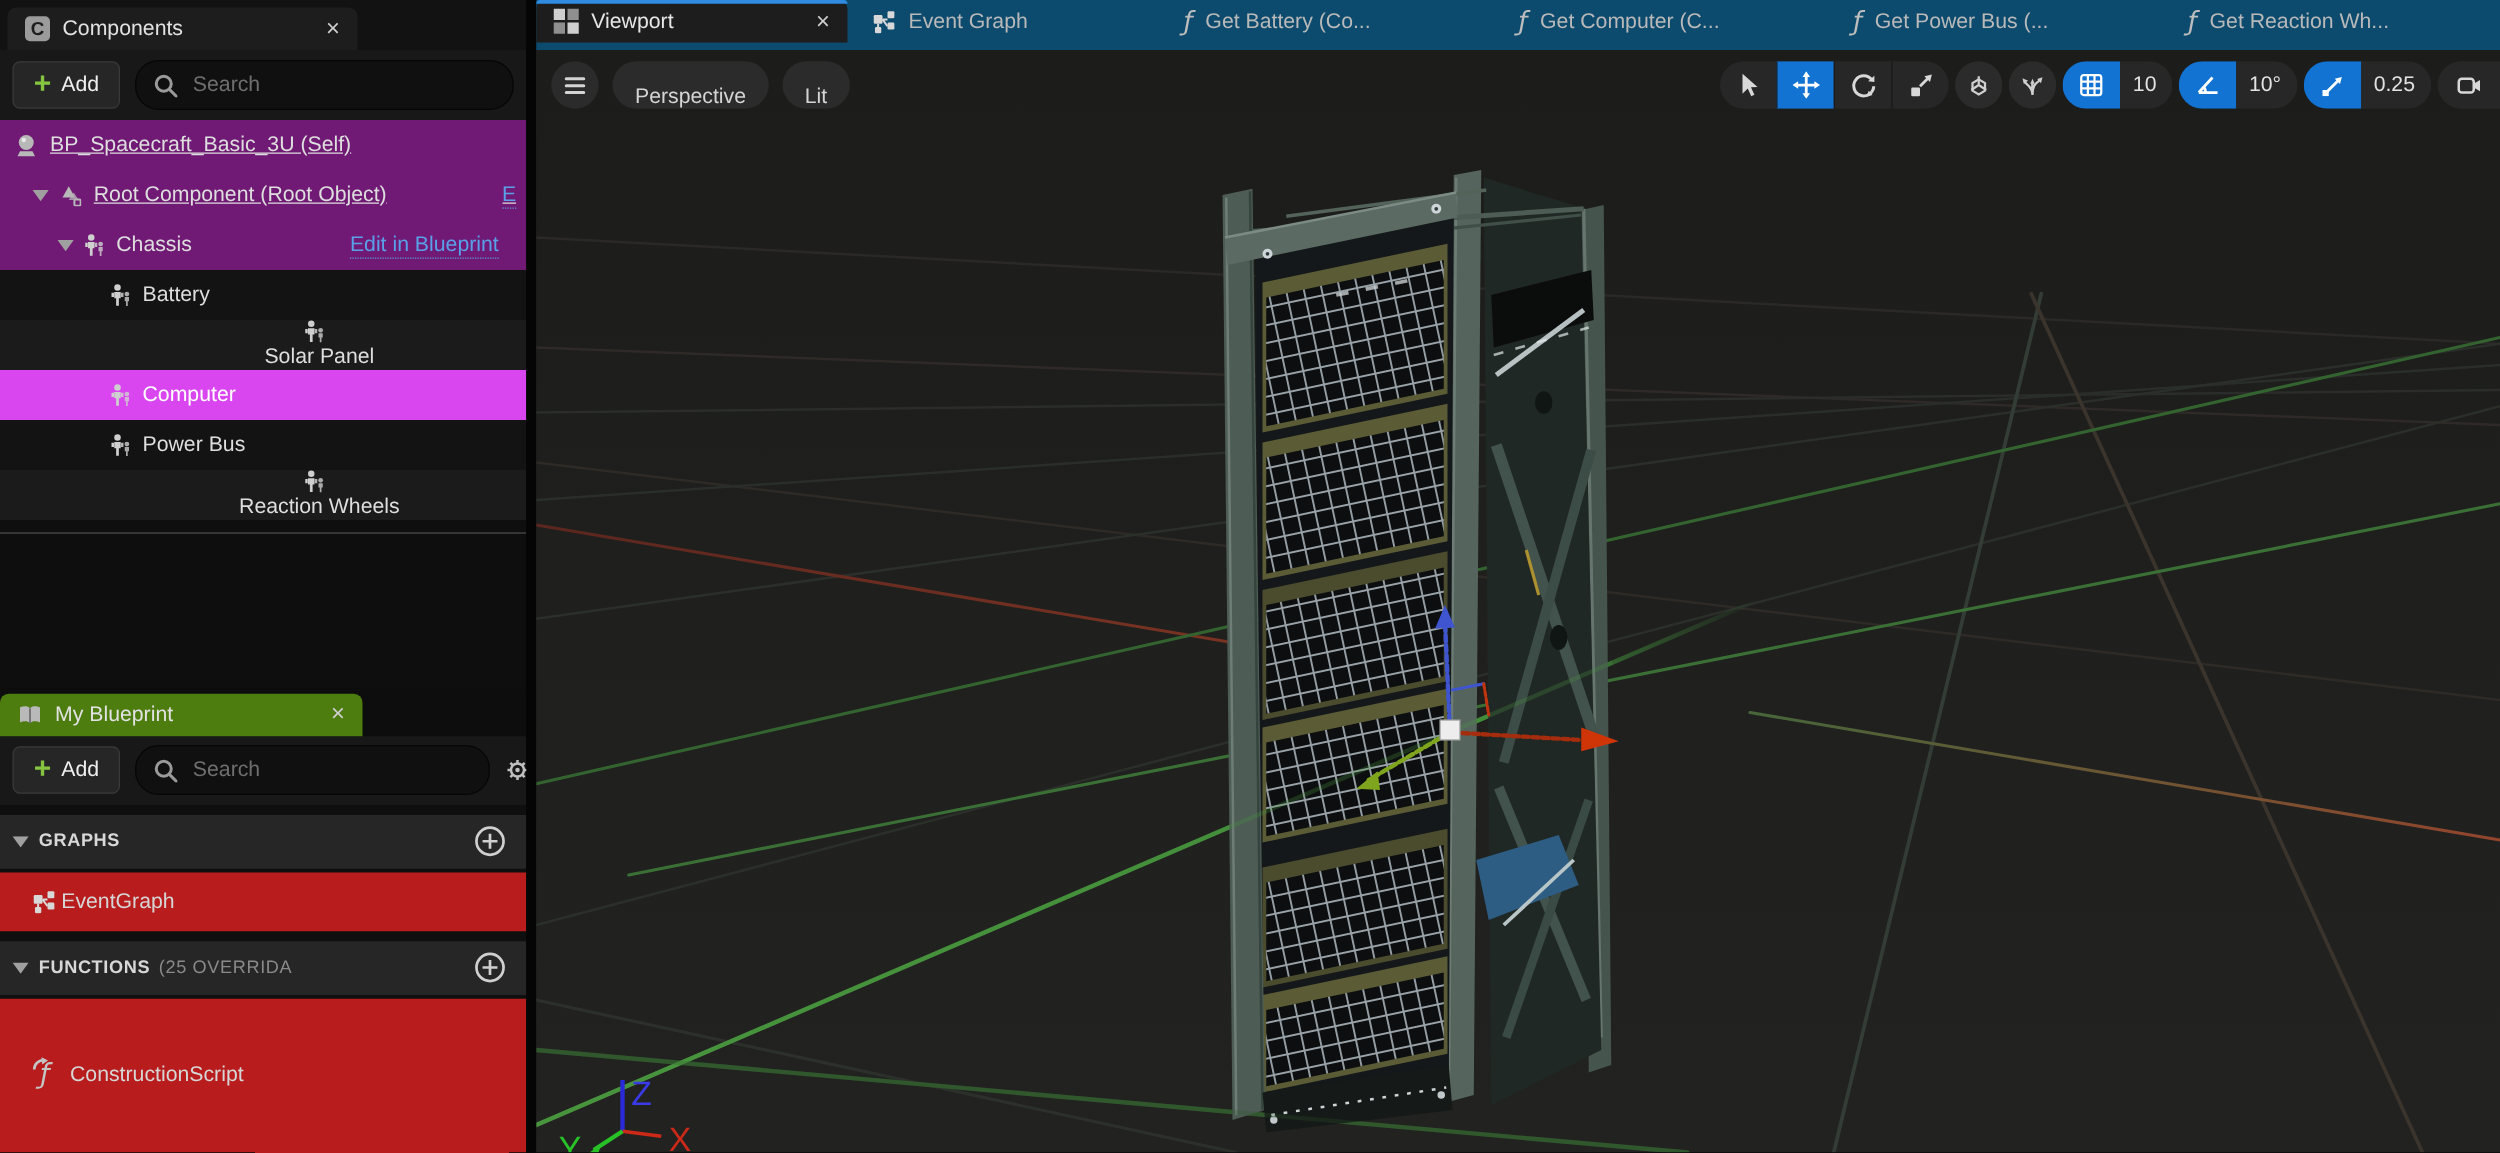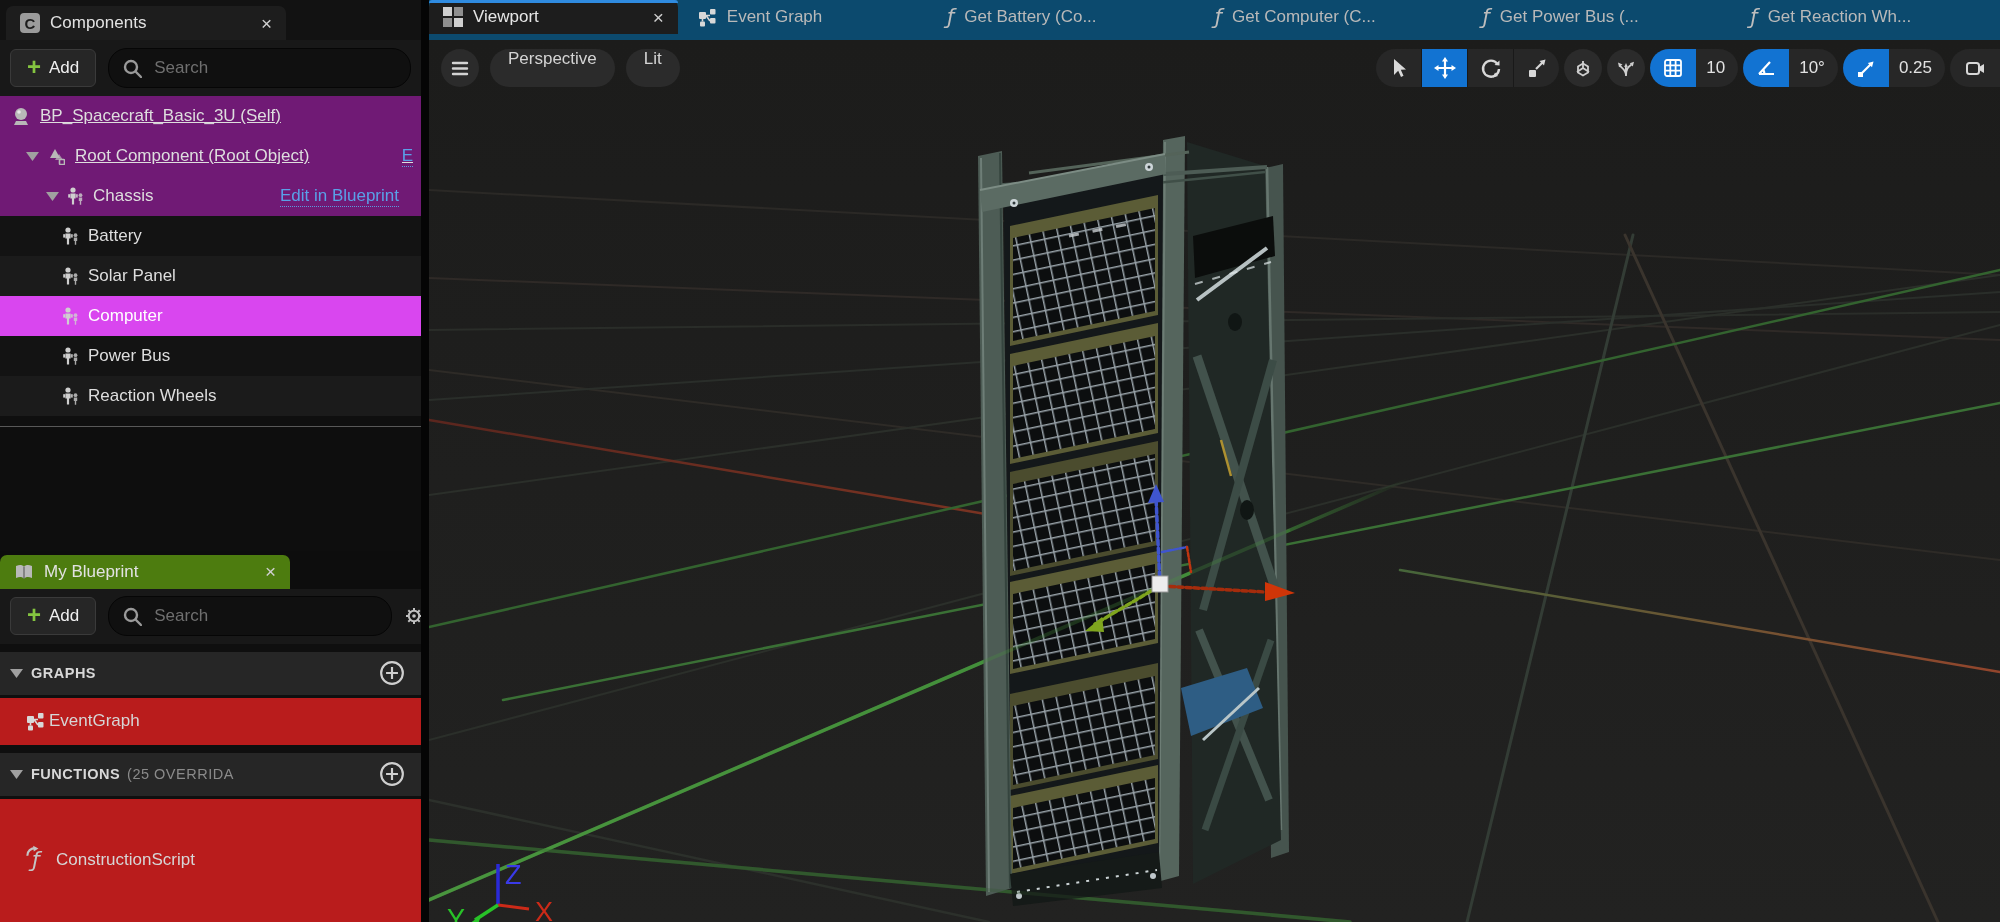--- a/index.html
+++ b/index.html
@@ -43,23 +43,23 @@
   .searchbox input{flex:1;background:transparent;border:none;outline:none;color:#cfcfcf;font-size:17px;font-family:inherit;}
   .searchbox input::placeholder{color:#6f6f6f;}
 
   
   .tree{flex:none;}
   .trow{height:40px;display:flex;align-items:center;color:#dedede;font-size:17px;padding-right:8px;}
   .trow .tlabel{margin-left:10px;white-space:nowrap;}
   .bg-a{background:#701a75;text-decoration:underline;}
   .bg-b{background:#701a75;}
   .bg-dark{background:#131313;}
-  .bg-mid{background:#1b1b1b;}
+  .bg-mid{background:#1b1b1b;flex-direction:column;}
   .bg-sel{background:#d946ef;color:#fff;}
-  .ind0{padding-left:12px;} .ind1{padding-left:26px;} .ind2{padding-left:46px;} .ind3{padding-left:62px;align-items:center;}
+  .ind0{padding-left:12px;} .ind1{padding-left:26px;} .ind2{padding-left:46px;} .ind3{padding-left:88px;align-items:center;}
   .caret{width:13px;height:9px;flex:none;margin-right:8px;}
   .bp-link{color:#5aa0e8;border-bottom:1px dotted #5a9ae0;margin-left:auto;margin-right:14px;white-space:nowrap;font-size:17px;}
   .bp-link.clip{margin-right:0;max-width:13px;overflow:hidden;}
   .tree-endline{height:0;border-top:1.5px solid #585858;margin:10px 0 0 0;}
   .panel-fill{flex:1;background:#0e0e0e;}
 
   
   .mb-tabbar{height:38px;flex:none;background:#0d0d0d;display:flex;align-items:flex-end;}
   .mb-tab{width:262px;margin-left:0;background:#4d7c0f;color:#e2e2e2;}
   .section-hd{height:43px;flex:none;background:#262626;display:flex;align-items:center;padding:0 16px 0 10px;
@@ -72,21 +72,21 @@
   .cscript-ic .fn-glyph{position:absolute;left:6px;top:0px;font-size:22px;color:#c4c4c4;}
   .cscript-ic svg{position:absolute;left:-1px;top:-2px;}
 
   
   .viewport{position:relative;flex:1;overflow:hidden;background:#212120;}
   .scene{position:absolute;inset:0;display:block;}
 
   .vp-tb-left{position:absolute;top:9px;left:12px;display:flex;align-items:center;gap:11px;}
   .vp-tb-right{position:absolute;top:9px;right:0;display:flex;align-items:center;gap:5px;}
   .cbtn{width:38px;height:38px;border-radius:50%;background:#2b2b2b;display:grid;place-items:center;flex:none;}
-  .pill{height:38px;border-radius:19px;background:#2b2b2b;display:flex;align-items:flex-start;padding:0 18px;
+  .pill{height:38px;border-radius:19px;background:#2b2b2b;display:flex;align-items:flex-end;padding:0 18px;
         color:#d4d4d4;font-size:17px;flex:none;}
   .tgroup{display:flex;height:38px;border-radius:19px;overflow:hidden;background:#272727;flex:none;}
   .tseg{width:45px;display:grid;place-items:center;}
   .tseg + .tseg{border-left:1px solid #191919;}
   .tseg.segactive{background:#1273d2;}
   .snap{display:flex;height:38px;border-radius:19px;overflow:hidden;flex:none;}
   .snap .ik{width:46px;background:#1273d2;display:grid;place-items:center;}
   .snap .val{background:#272727;color:#e2e2e2;display:flex;align-items:center;padding:0 13px 0 10px;font-size:17px;}
   .cam-pill{width:50px;height:38px;border-radius:19px 0 0 19px;background:#272727;display:grid;place-items:center;flex:none;}
   svg.ic{flex:none;display:block;}

